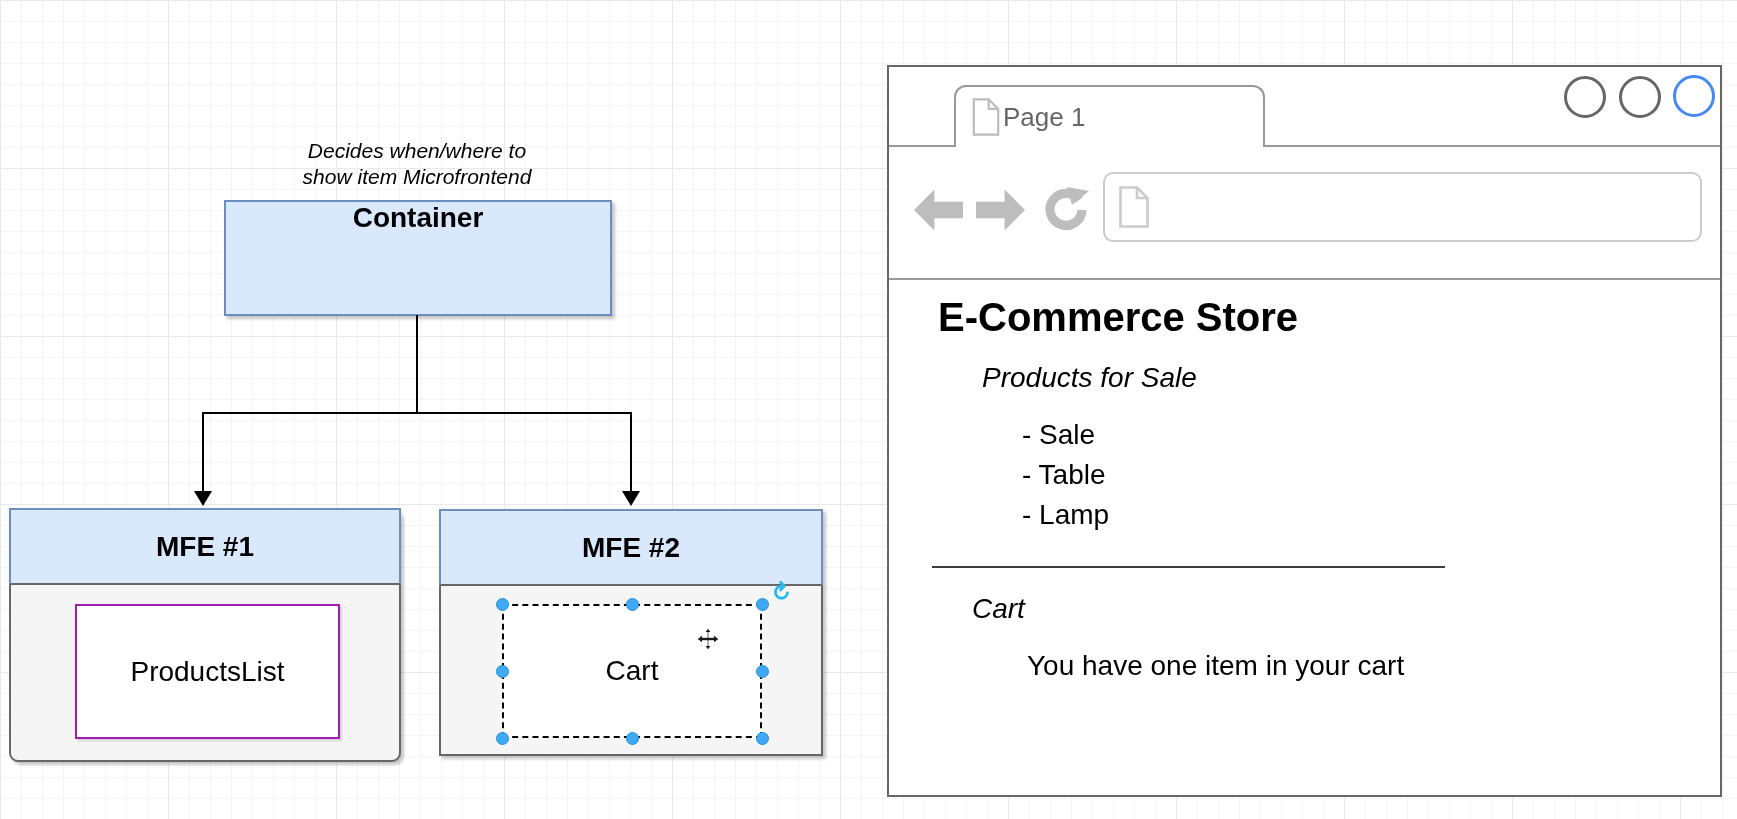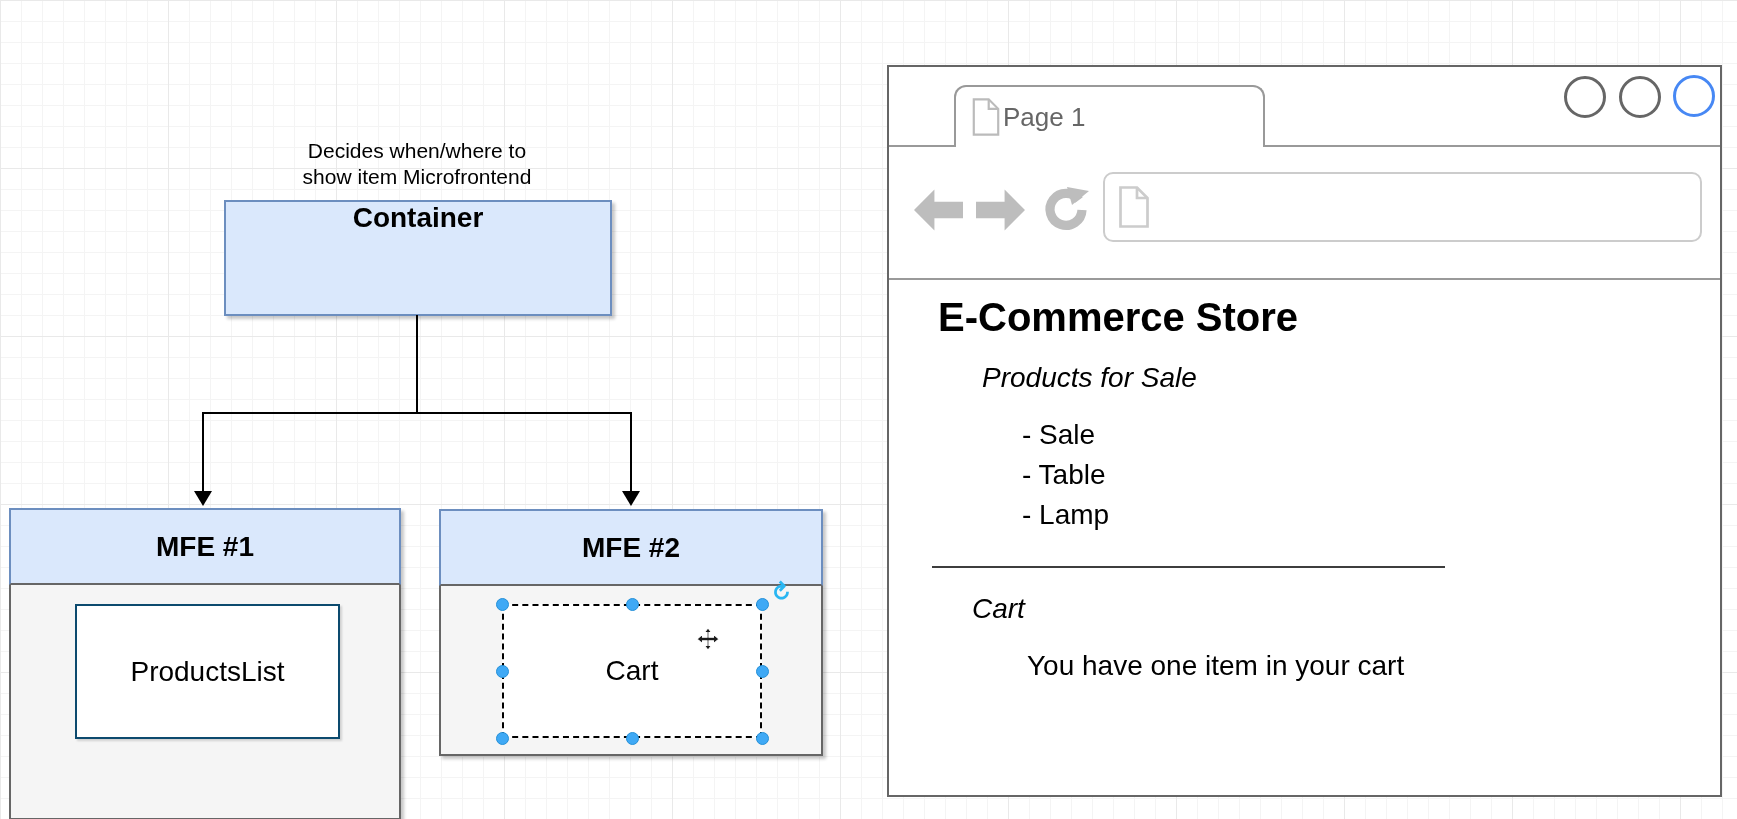--- a/index.html
+++ b/index.html
@@ -12,21 +12,21 @@
       linear-gradient(to right, #f4f4f4 1px, transparent 1px),
       linear-gradient(to bottom, #f4f4f4 1px, transparent 1px);
     background-size:168px 168px,168px 168px,21px 21px,21px 21px;
     font-family:"Liberation Sans", sans-serif; color:#000;
   }
   .abs{position:absolute;}
 
   
   .annotation{
     left:217px; top:138px; width:400px; text-align:center;
-    font-size:21px; line-height:26px; color:#000;
+    font-style:italic; font-size:21px; line-height:26px; color:#000;
   }
   .node{
     background:#dae8fc; border:2px solid #6c8ebf;
     box-shadow:3px 3px 3px rgba(0,0,0,0.22);
     display:flex; align-items:flex-start; justify-content:center;
     box-sizing:border-box;
   }
   #container-node{left:224px; top:200px; width:388px; height:116px; font-weight:bold; font-size:28px;}
 
   .edge{background:#000;}
@@ -39,30 +39,30 @@
     border-left:9px solid transparent; border-right:9px solid transparent;
     border-top:15px solid #000;
   }
   #arrow-left{left:194px; top:491px;}
   #arrow-right{left:622px; top:491px;}
 
   .mfe{
     box-sizing:border-box; background:#f5f5f5; border:2px solid #666;
     box-shadow:3px 3px 3px rgba(0,0,0,0.22);
   }
-  #mfe1{left:9px; top:508px; width:392px; height:312px;}
+  #mfe1{left:9px; top:508px; width:392px; height:254px;border-radius:9px;}
   #mfe2{left:439px; top:509px; width:384px; height:247px;padding-left:14px;}
   .mfe-header{
     position:absolute; left:-2px; top:-2px; right:-2px; height:77px;
     background:#dae8fc; border:2px solid #6c8ebf; border-bottom:2px solid #666;
     box-sizing:border-box; display:flex; align-items:center; justify-content:center;
     font-weight:bold; font-size:28px;
   }
   .component-box{
-    position:absolute; background:#fff; border:2px solid #0c4a6e; box-sizing:border-box;
+    position:absolute; background:#fff; border:2px solid #a21caf; box-sizing:border-box;
     display:flex; align-items:center; justify-content:center; font-size:28px;
     box-shadow:2px 2px 2px rgba(0,0,0,0.15);
   }
   #productslist-box{left:64px; top:94px; width:265px; height:135px;}
   #cart-box{left:61px; top:93px; width:260px; height:134px; border:2px dashed #000; box-shadow:none;}
   .handle{
     position:absolute; width:13px; height:13px; border-radius:50%;
     background:#3fa9f5; border:1px solid #2490d8; box-sizing:border-box;
   }
   #rotate-handle{

